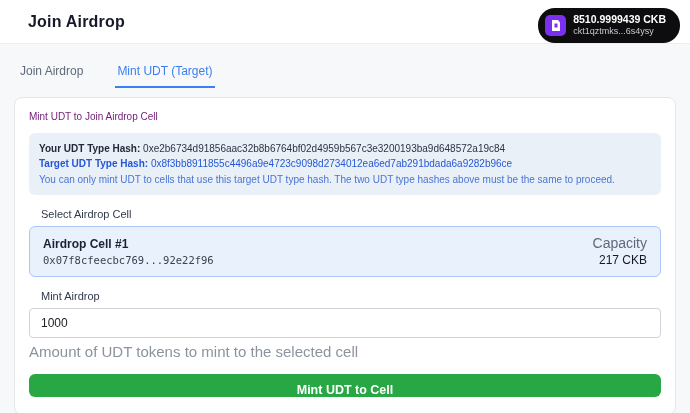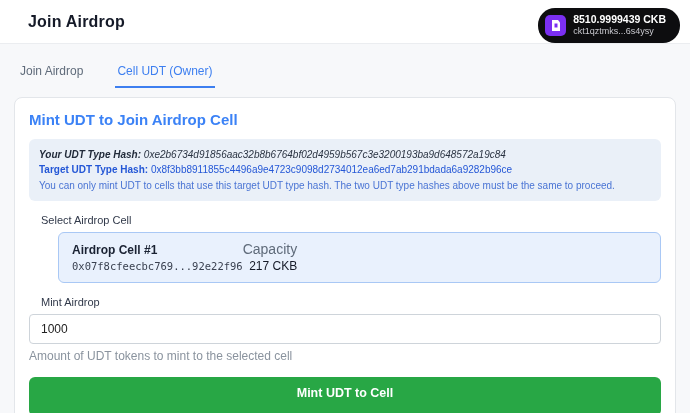--- a/index.html
+++ b/index.html
@@ -39,71 +39,70 @@
   .tab { font-size:12px; color:#5f6b7a; padding:4px 2px 8px; cursor:pointer; border-bottom:2px solid transparent; }
   .tab.active { color:#3d7ff0; border-bottom-color:#3d7ff0; }
   
   .card {
     margin:9px 14px 0;
     background:#ffffff;
     border:1px solid #e3e6ea;
     border-radius:8px;
     padding:13px 14px 16px;
   }
-  .card-title { font-size:15px; font-weight:bold; color:#3b82f6; margin-bottom:11px; }
+  .card-title { font-size:10px; font-weight:normal; color:#701a75; margin-bottom:11px; }
   .hash-box {
     background:#eaf0f8;
     border-radius:6px;
     padding:8px 10px;
     font-size:10px;
     line-height:1.5;
   }
-  .hash-line-your { color:#2a3342; white-space:nowrap;font-style:italic; }
+  .hash-line-your { color:#2a3342; white-space:nowrap; }
   .hash-line-your b { color:#222b3a; }
   .hash-line-target { color:#2457d6; white-space:nowrap; }
   .hash-line-target b { color:#2457d6; }
   .hash-note { color:#4a74d4; margin-top:1px; }
   .field-label { font-size:11px; color:#31394a; margin:13px 12px 6px; }
   .cell-box {
     background:#e9f1fd;
     border:1px solid #a9c8f5;
     border-radius:6px;
     padding:8px 13px 9px;
-    display:flex; align-items:center; justify-content:flex-start;
+    display:flex; align-items:center; justify-content:space-between;
     cursor:pointer;
-    margin-left:29px;
   }
   .cell-name { font-size:12px; font-weight:bold; color:#1a2233; }
   .cell-outpoint { font-family:"DejaVu Sans Mono", monospace; font-size:10.5px; color:#3a4150; margin-top:3px; }
   .cell-cap { text-align:right; }
   .cap-label { font-size:14px; color:#5f6b7a; }
   .cap-value { font-size:12px; font-weight:normal; color:#151a28; margin-top:2px; }
   .amount-input {
     width:100%;
     border:1px solid #ced4da;
     border-radius:4px;
     padding:7px 11px;
     font-size:12px;
     color:#222;
     font-family:"Liberation Sans", sans-serif;
     outline:none;
     background:#fff;
   }
-  .field-helper { font-size:12px; color:#8a939e; margin-top:5px; }
+  .field-helper { font-size:15px; color:#8a939e; margin-top:5px; }
   .mint-btn {
     margin-top:14px;
     width:100%;
     background:#28a745;
     border:none;
     border-radius:6px;
     color:#ffffff;
     font-size:12.5px;
     font-weight:bold;
     font-family:"Liberation Sans", sans-serif;
-    padding:9px 0 16px;
+    padding:9px 0 0;
     cursor:pointer;
   }
 </style>
 </head>
 <body>
 
 <div class="topbar">
   <div class="page-title">Join Airdrop</div>
   <div class="wallet-pill">
     <div class="wallet-icon">
@@ -114,21 +113,21 @@
     </div>
     <div class="wallet-text">
       <span class="wallet-balance">8510.9999439 CKB</span>
       <span class="wallet-address">ckt1qztmks...6s4ysy</span>
     </div>
   </div>
 </div>
 
 <div class="tabs">
   <div class="tab">Join Airdrop</div>
-  <div class="tab active">Cell UDT (Owner)</div>
+  <div class="tab active">Mint UDT (Target)</div>
 </div>
 
 <div class="card">
   <div class="card-title">Mint UDT to Join Airdrop Cell</div>
 
   <div class="hash-box">
     <div class="hash-line-your">
       <b>Your UDT Type Hash:</b>
       <span>0xe2b6734d91856aac32b8b6764bf02d4959b567c3e3200193ba9d648572a19c84</span>
     </div>

